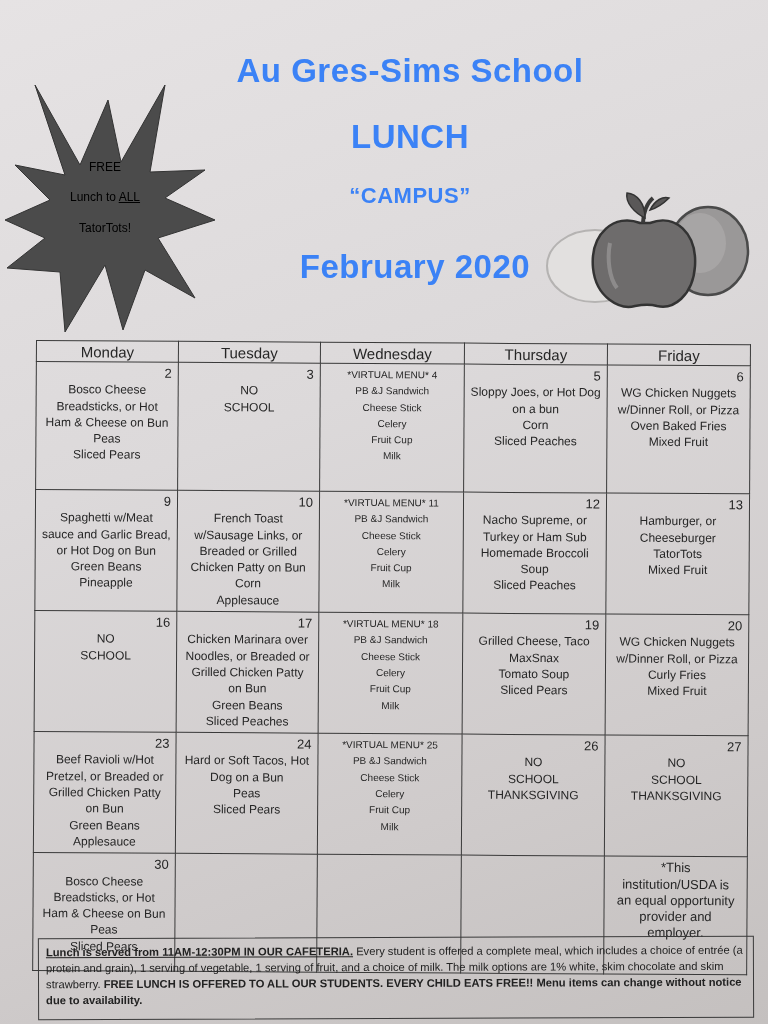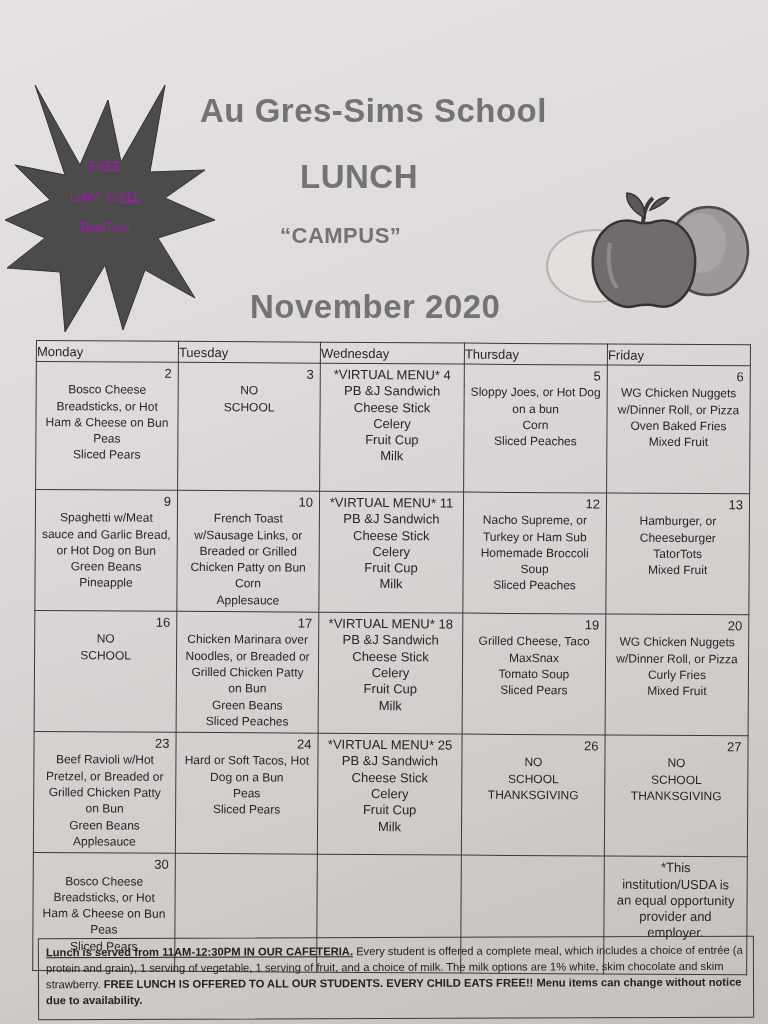--- a/index.html
+++ b/index.html
@@ -10,37 +10,37 @@
       color: #2a2a2a;
       position: relative;
     }
     .page {
       position: absolute; left: 0; top: 0; width: 768px; height: 1024px;
     }
     .title-line {
       position: absolute;
       font-family: "Liberation Sans", sans-serif;
       font-weight: bold;
-      color: #737373;
+      color: #3b82f6;
+      text-align: center;
       white-space: nowrap;
       letter-spacing: 0.5px;
-      margin-top: 40px;
     }
     #t-school { left: 200px; width: 420px; top: 52px; font-size: 33px; }
     #t-lunch { left: 300px; width: 220px; top: 118px; font-size: 33px; }
     #t-campus { left: 280px; width: 260px; top: 183px; font-size: 22px; }
     #t-month { left: 250px; width: 330px; top: 248px; font-size: 33px; }
 
     .starburst {
       position: absolute; left: 5px; top: 80px; width: 215px; height: 255px;
     }
     .starburst svg { position: absolute; left: 0; top: 0; }
     .star-text {
       position: absolute; left: 55px; top: 0; width: 90px;
-      color: #a21caf; font-size: 12px; text-align: center;
+      color: #000000; font-size: 12px; text-align: center;
       font-family: "Liberation Sans", sans-serif;
     }
     .star-text .u { text-decoration: underline; }
     #star-line1 { top: 80px; }
     #star-line2 { top: 110px; }
     #star-line3 { top: 141px; }
 
     .fruit { position: absolute; left: 535px; top: 188px; width: 225px; height: 125px; }
 
     table.cal {
@@ -49,41 +49,41 @@
       width: 714px;
       border-collapse: collapse;
       font-family: "Liberation Sans", sans-serif;
       font-size: 12px;
       color: #262626;
       table-layout: fixed;
       transform: rotate(0.35deg);
       transform-origin: left top;
     }
     table.cal th {
-      font-weight: normal; font-size: 13px;
+      font-weight: normal; font-size: 15px;
       border: 1.3px solid #3a3a3a;
       height: 21px;
-      text-align: left;
+      text-align: center;
       vertical-align: middle;
     }
     table.cal td {
       border: 1.3px solid #3a3a3a;
       vertical-align: top;
       text-align: center;
       padding: 3px 4px;
       line-height: 16.3px;
       position: relative;
     }
     tr.week1 td { height: 128px; }
     tr.week2 td { height: 116px; }
     tr.week3 td { height: 116px; margin-top: 44px; }
     tr.week4 td { height: 118px; margin-left: 16px; }
     tr.week5 td { height: 118px; }
     .daynum { display: block; text-align: right; padding-right: 2px; font-size: 13px; }
-    .virtual { font-size: 13px; line-height: 18px; }
+    .virtual { font-size: 10px; line-height: 18px; }
     .virtual .vhead { display: block; white-space: nowrap; }
     .virtual span.item { display: block; }
     .item { display: block; }
     .eq { font-size: 13px; line-height: 19px; padding-top: 2px; }
 
     .footer-box {
       position: absolute;
       left: 38px; top: 937px; width: 716px; height: 82px;
       border: 1.3px solid #3a3a3a;
       padding: 5px 7px;
@@ -106,21 +106,21 @@
       <polygon fill="#4b4b4b" stroke="#333" stroke-width="1" points="30,5 75,85 103,20 116,82 160,5 145,92 200,90 160,118 210,140 153,158 190,218 140,190 118,250 100,185 60,252 55,192 2,188 40,158 0,140 45,120 10,85 60,95"></polygon>
     </svg>
     <div class="star-text u" id="star-line1">FREE</div>
     <div class="star-text" id="star-line2"><span>Lunch to </span><span class="u">ALL</span></div>
     <div class="star-text" id="star-line3">TatorTots!</div>
   </div>
 
   <div class="title-line" id="t-school">Au Gres-Sims School</div>
   <div class="title-line" id="t-lunch">LUNCH</div>
   <div class="title-line" id="t-campus">“CAMPUS”</div>
-  <div class="title-line" id="t-month">November 2020</div>
+  <div class="title-line" id="t-month">February 2020</div>
 
   <div class="fruit">
     <svg width="225" height="125" viewBox="0 0 225 125">
       <ellipse cx="60" cy="78" rx="48" ry="36" fill="#e2e0df" stroke="#b5b3b2" stroke-width="2"></ellipse>
       <ellipse cx="173" cy="63" rx="40" ry="44" fill="#9a9898" stroke="#4a4a4a" stroke-width="2.5"></ellipse>
       <ellipse cx="165" cy="55" rx="26" ry="30" fill="#b0aeae" opacity="0.6"></ellipse>
       <path d="M105,35 C80,25 55,45 58,80 C61,110 85,122 100,118 C110,116 115,116 122,118 C138,122 158,108 160,78 C162,45 140,25 115,35 Z" fill="#6e6c6c" stroke="#333" stroke-width="2.5"></path>
       <path d="M75,55 C72,70 74,90 82,100" stroke="#9a9898" stroke-width="4" fill="none" opacity="0.7"></path>
       <path d="M108,35 C108,25 112,15 118,10" stroke="#3a3a3a" stroke-width="4" fill="none"></path>
       <path d="M110,30 C100,25 90,15 92,5 C102,6 110,15 110,30 Z" fill="#5a5858" stroke="#333" stroke-width="1.5"></path>

